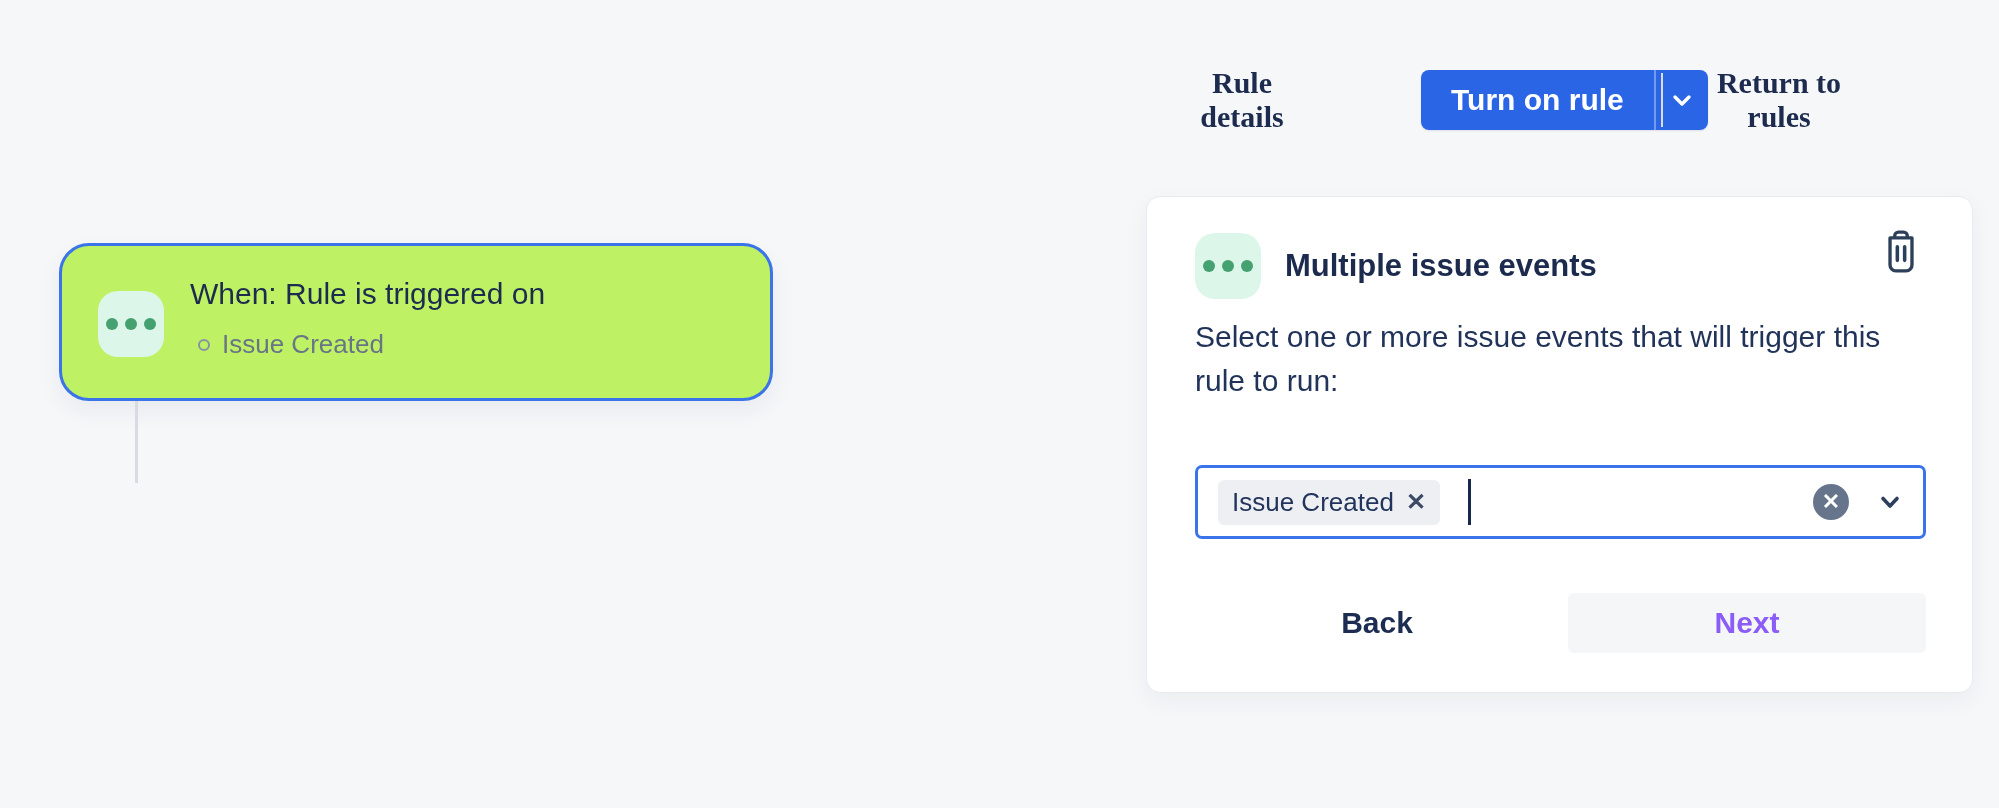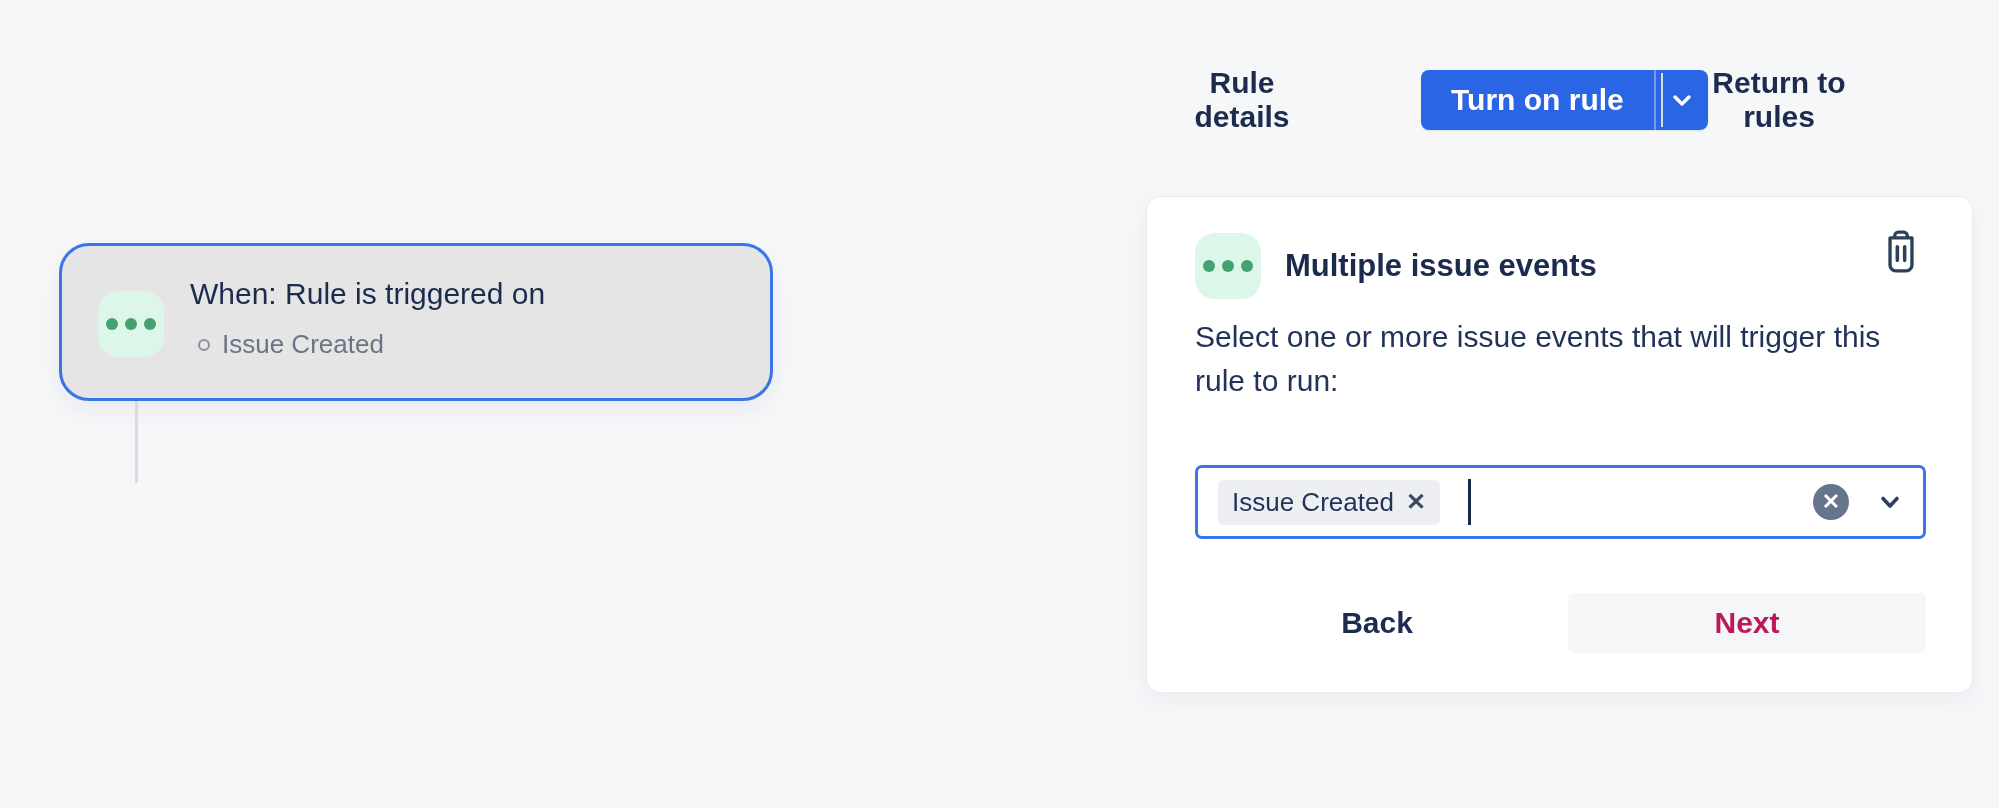--- a/index.html
+++ b/index.html
@@ -17,20 +17,21 @@
   }
 
   
   .toolbar-btn-subtle{
     position:absolute;
     height:60px;top:70px;
     display:flex;align-items:center;justify-content:center;
     font-size:30px;font-weight:600;color:#1D2B4E;
     background:transparent;border:none;cursor:pointer;
     padding:0;
+    font-family:Liberation Serif, serif;
   }
   #rule-details{left:1167px;width:150px;}
   #return-to-rules{left:1686px;width:186px;}
   .split-button{
     position:absolute;left:1421px;top:70px;height:60px;
     display:flex;border-radius:8px;overflow:hidden;
     box-shadow:0 1px 2px rgba(9,30,66,0.10);
     justify-content:center;
   }
   .split-main{
@@ -45,21 +46,21 @@
   }
   .vert-divider{
     position:absolute;left:1661px;top:73px;width:2px;height:54px;
     background:#D9DDE2;
   }
 
   
   .trigger-card{
     position:absolute;left:59px;top:243px;width:714px;height:158px;
     box-sizing:border-box;
-    background:#e5e5e5;border:3px solid #3B74E9;border-radius:30px;
+    background:#bef264;border:3px solid #3B74E9;border-radius:30px;
     box-shadow:0 10px 24px rgba(9,30,66,0.06);
     cursor:pointer;
   }
   .mint-icon{
     background:#DCF6E9;border-radius:20px;width:66px;height:66px;
     display:flex;align-items:center;justify-content:center;gap:7px;
   }
   .mint-icon i{
     width:12px;height:12px;border-radius:50%;background:#45A16F;display:block;
   }
@@ -155,21 +156,21 @@
     display:flex;align-items:center;justify-content:center;flex:none;
   }
   .back-btn{
     position:absolute;left:150px;top:396px;width:160px;height:60px;
     background:transparent;border:none;cursor:pointer;
     font-family:inherit;font-size:30px;font-weight:700;color:#1D2C51;
   }
   .next-btn{
     position:absolute;left:421px;top:396px;width:358px;height:60px;
     background:#F5F6F8;border:none;border-radius:6px;cursor:default;
-    font-family:inherit;font-size:30px;font-weight:600;color:#be185d;
+    font-family:inherit;font-size:30px;font-weight:600;color:#8b5cf6;
   }
   svg{display:block;}
 </style>
 </head>
 <body>
 
 <div id="app">
 
   <div>
     <button id="rule-details" class="toolbar-btn-subtle">Rule details</button>

